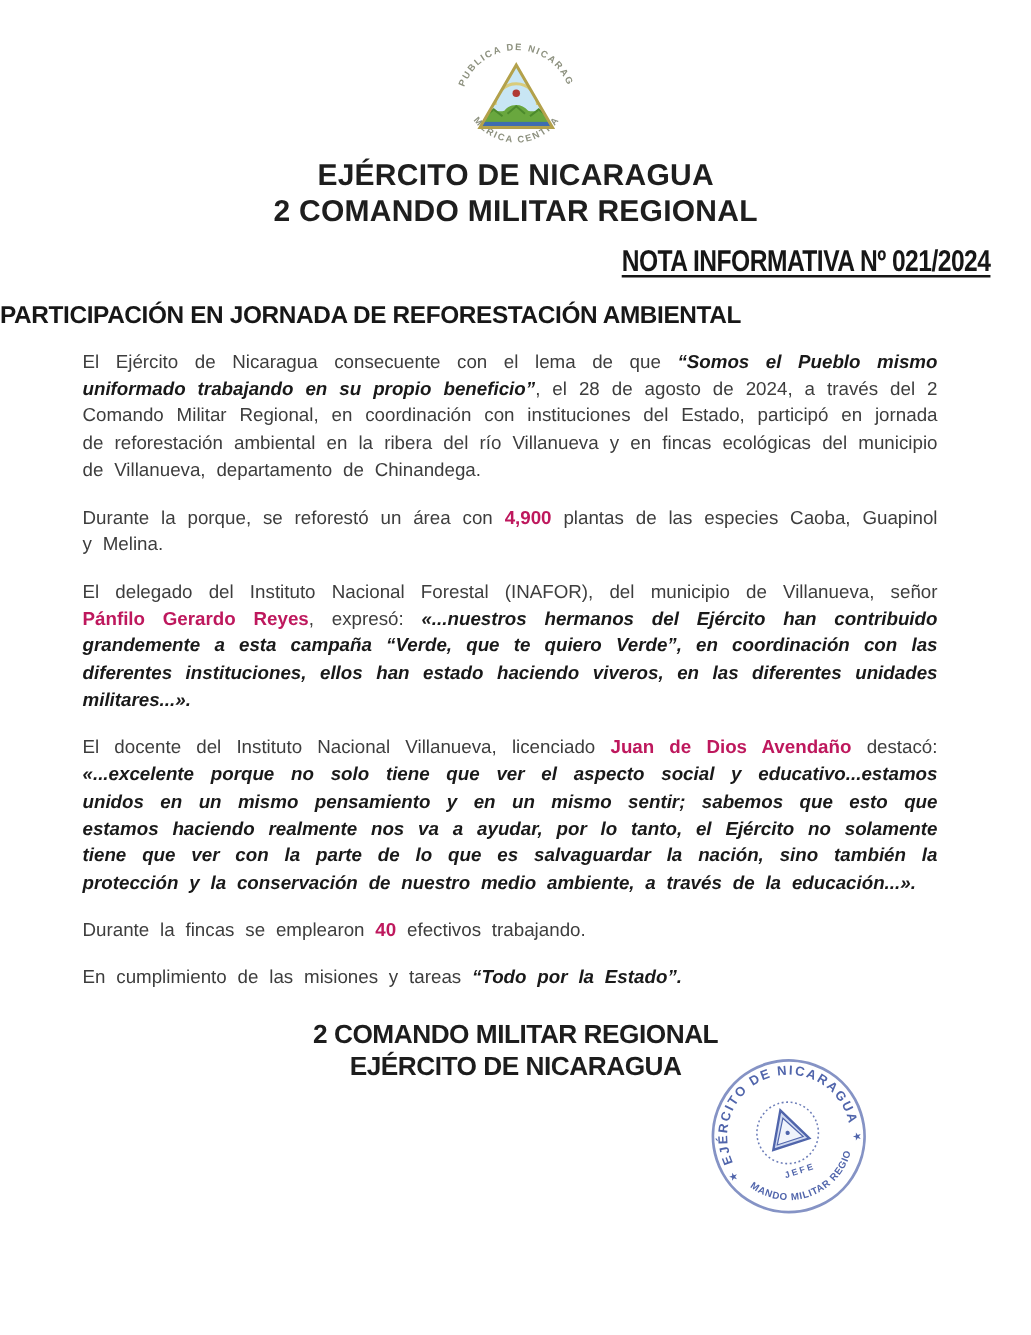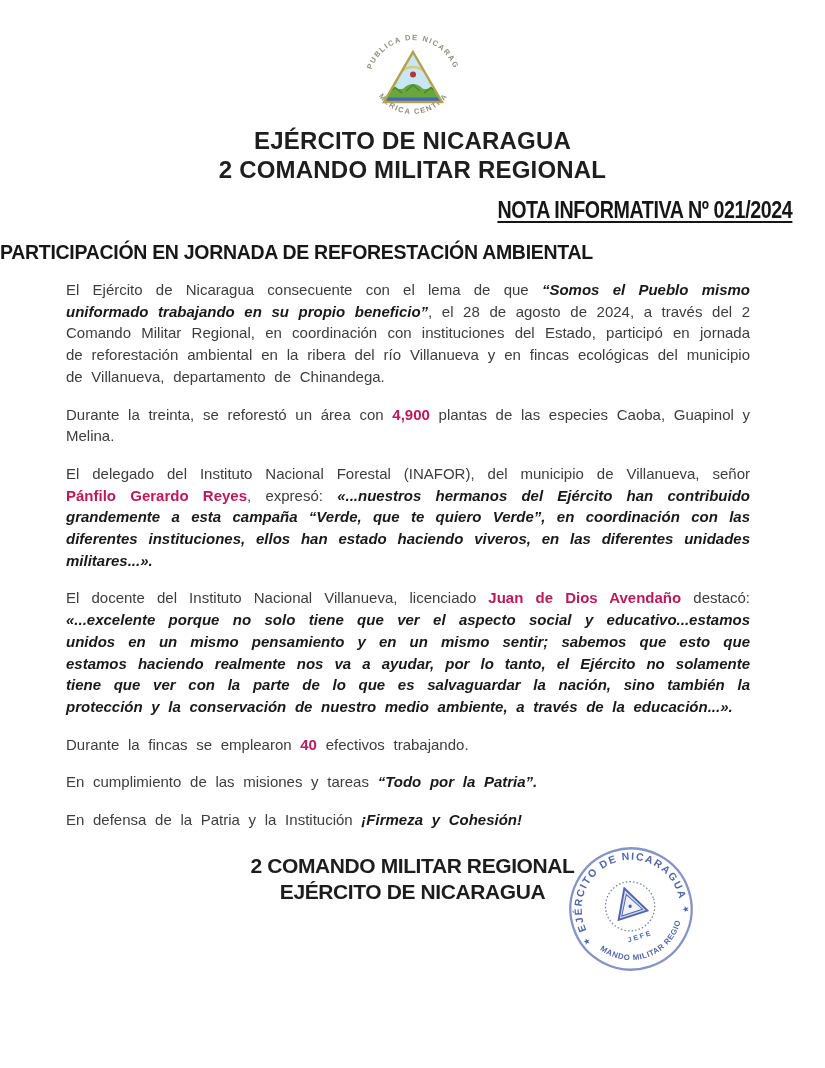--- a/index.html
+++ b/index.html
@@ -127,26 +127,25 @@
   <div class="hdr" style="margin-top:0;">2 COMANDO MILITAR REGIONAL</div>
 
   <div class="nota-line">
     <span>NOTA INFORMATIVA Nº 021/2024</span>
   </div>
 
   <div class="subject">PARTICIPACIÓN EN JORNADA DE REFORESTACIÓN AMBIENTAL</div>
 
   <div class="doc-body">
       <p><span class="seg-n">El Ejército de Nicaragua consecuente con el lema de que </span><span class="seg-bi">“Somos el Pueblo mismo uniformado trabajando en su propio beneficio”</span><span class="seg-n">, el 28 de agosto de 2024, a través del 2 Comando Militar Regional, en coordinación con instituciones del Estado, participó en jornada de reforestación ambiental en la ribera del río Villanueva y en fincas ecológicas del municipio de Villanueva, departamento de Chinandega.</span></p>
-      <p><span class="seg-n">Durante la treinta, se reforestó un área con </span><span class="seg-b">4,900</span><span class="seg-n"> plantas de las especies Caoba, Guapinol y Melina.</span></p>
+      <p><span class="seg-n">Durante la porque, se reforestó un área con </span><span class="seg-b">4,900</span><span class="seg-n"> plantas de las especies Caoba, Guapinol y Melina.</span></p>
       <p><span class="seg-n">El delegado del Instituto Nacional Forestal (INAFOR), del municipio de Villanueva, señor </span><span class="seg-b">Pánfilo Gerardo Reyes</span><span class="seg-n">, expresó: </span><span class="seg-bi">«...nuestros hermanos del Ejército han contribuido grandemente a esta campaña “Verde, que te quiero Verde”, en coordinación con las diferentes instituciones, ellos han estado haciendo viveros, en las diferentes unidades militares...».</span></p>
       <p><span class="seg-n">El docente del Instituto Nacional Villanueva, licenciado </span><span class="seg-b">Juan de Dios Avendaño</span><span class="seg-n"> destacó: </span><span class="seg-bi">«...excelente porque no solo tiene que ver el aspecto social y educativo...estamos unidos en un mismo pensamiento y en un mismo sentir; sabemos que esto que estamos haciendo realmente nos va a ayudar, por lo tanto, el Ejército no solamente tiene que ver con la parte de lo que es salvaguardar la nación, sino también la protección y la conservación de nuestro medio ambiente, a través de la educación...».</span></p>
       <p><span class="seg-n">Durante la fincas se emplearon </span><span class="seg-b">40</span><span class="seg-n"> efectivos trabajando.</span></p>
-      <p><span class="seg-n">En cumplimiento de las misiones y tareas </span><span class="seg-bi">“Todo por la Patria”.</span></p>
-      <p><span class="seg-n">En defensa de la Patria y la Institución </span><span class="seg-bi">¡Firmeza y Cohesión!</span></p>
+      <p><span class="seg-n">En cumplimiento de las misiones y tareas </span><span class="seg-bi">“Todo por la Estado”.</span></p>
     </div>
 
   <div class="signature">
     <div>2 COMANDO MILITAR REGIONAL</div>
     <div>EJÉRCITO DE NICARAGUA</div>
   </div>
 
   <svg class="seal" width="142" height="142" viewBox="0 0 150 150">
     <defs>
       <path id="sealArcTop" d="M 24.8 88.5 A 52 52 0 1 1 125.2 88.5" fill="none"></path>

